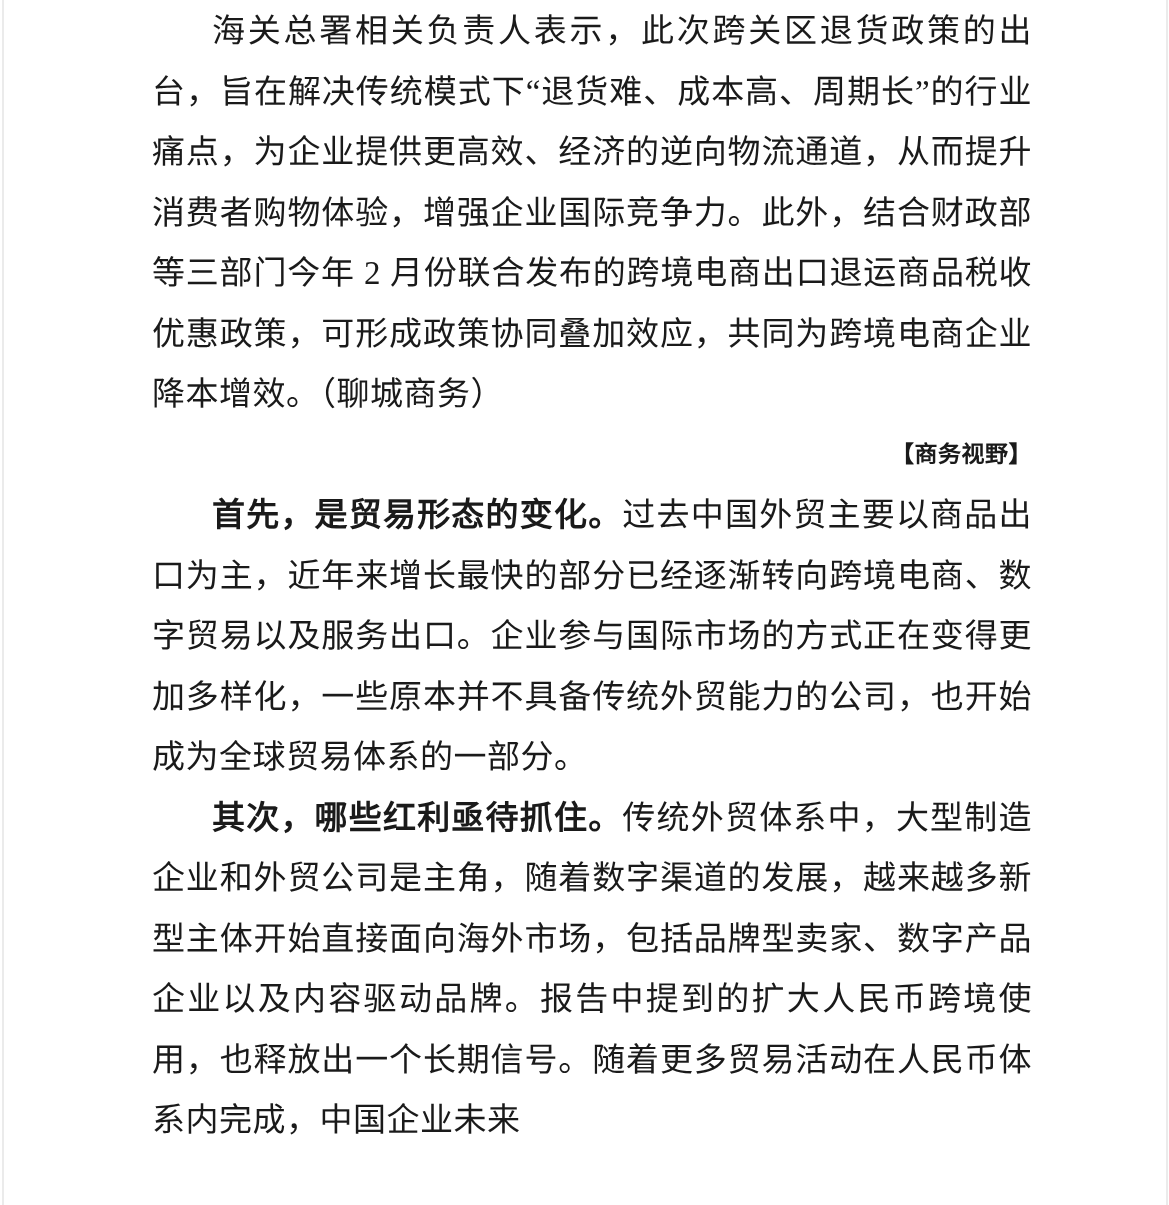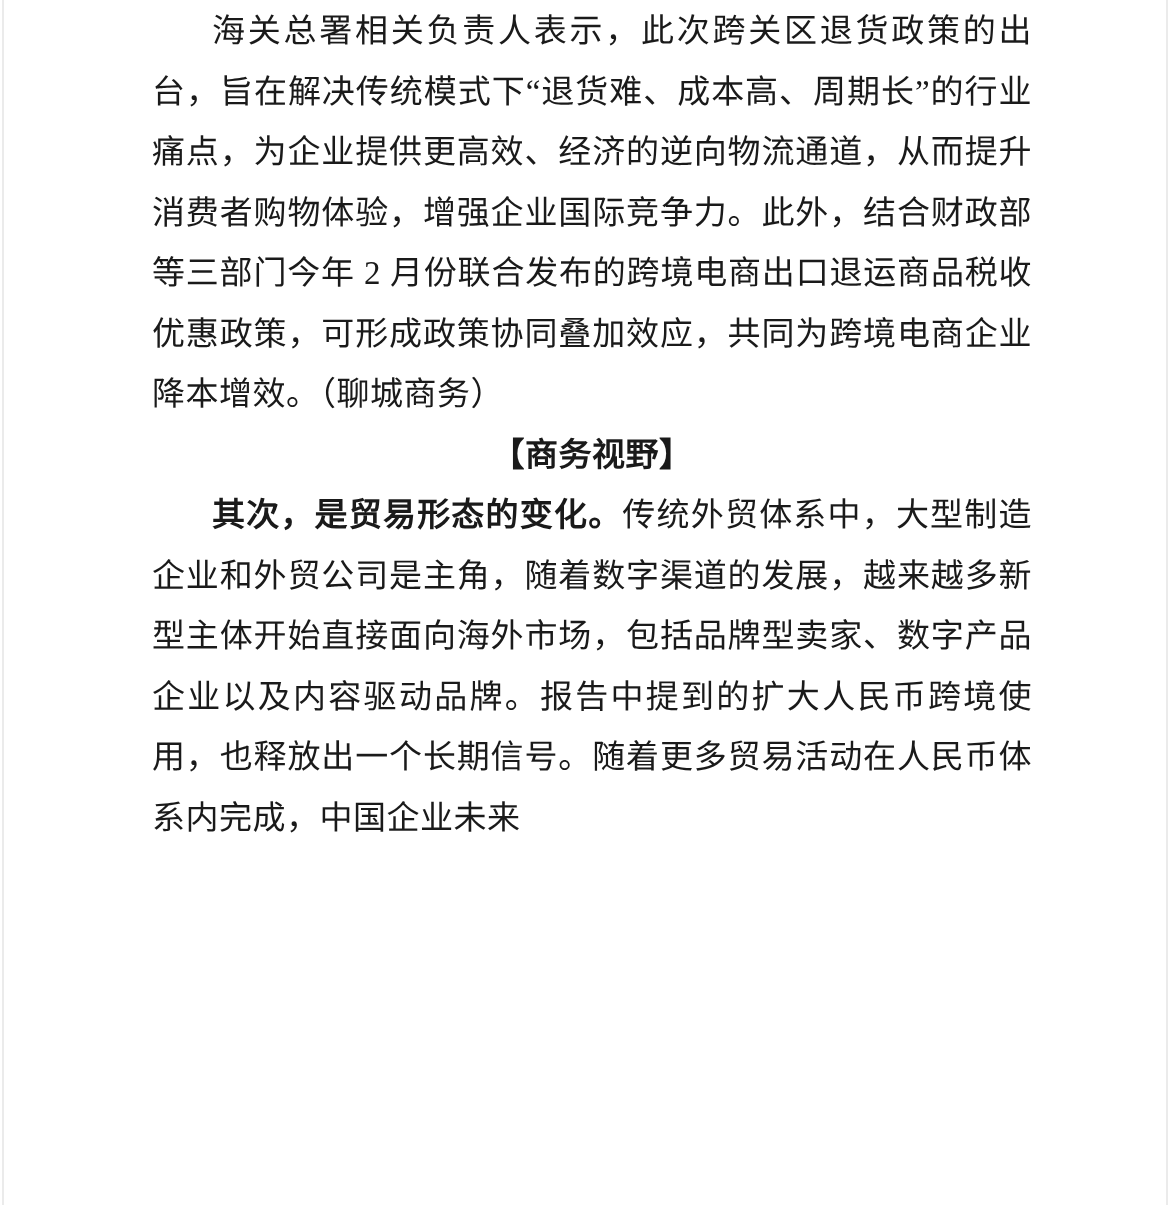--- a/index.html
+++ b/index.html
@@ -37,24 +37,24 @@
     font-size: 33px;
     line-height: 60.5px;
     text-align: justify;
     letter-spacing: 0.5px;
   }
   .para.indent {
     text-indent: 60px;
   }
   .heading {
     margin: 0;
-    font-size: 33px;
+    font-size: 23px;
     line-height: 60.5px;
     font-weight: bold;
-    text-align: center;
+    text-align: right;
     letter-spacing: 0.5px;
   }
   .lead-bold {
     font-weight: bold;
   }
 </style>
 </head>
 <body>
 
 <div class="edge-line left"></div>
@@ -65,18 +65,21 @@
   <p class="para indent">
     <span>海关总署相关负责人表示，此次跨关区退货政策的出台，旨在解决传统模式下“退货难、成本高、周期长”的行业痛点，为企业提供更高效、经济的逆向物流通道，从而提升消费者购物体验，增强企业国际竞争力。此外，结合财政部等三部门今年 2 月份联合发布的跨境电商出口退运商品税收优惠政策，可形成政策协同叠加效应，共同为跨境电商企业降本增效。（聊城商务）</span>
   </p>
 
   <p class="heading">
     <span>【商务视野】</span>
   </p>
 
 
 
+  <p class="para indent">
+    <span class="lead-bold">首先，是贸易形态的变化。</span><span>过去中国外贸主要以商品出口为主，近年来增长最快的部分已经逐渐转向跨境电商、数字贸易以及服务出口。企业参与国际市场的方式正在变得更加多样化，一些原本并不具备传统外贸能力的公司，也开始成为全球贸易体系的一部分。</span>
+  </p>
 
   <p class="para indent">
-    <span class="lead-bold">其次，是贸易形态的变化。</span><span>传统外贸体系中，大型制造企业和外贸公司是主角，随着数字渠道的发展，越来越多新型主体开始直接面向海外市场，包括品牌型卖家、数字产品企业以及内容驱动品牌。报告中提到的扩大人民币跨境使用，也释放出一个长期信号。随着更多贸易活动在人民币体系内完成，中国企业未来</span>
+    <span class="lead-bold">其次，哪些红利亟待抓住。</span><span>传统外贸体系中，大型制造企业和外贸公司是主角，随着数字渠道的发展，越来越多新型主体开始直接面向海外市场，包括品牌型卖家、数字产品企业以及内容驱动品牌。报告中提到的扩大人民币跨境使用，也释放出一个长期信号。随着更多贸易活动在人民币体系内完成，中国企业未来</span>
   </p>
 
 </div>
 
 </body></html>

